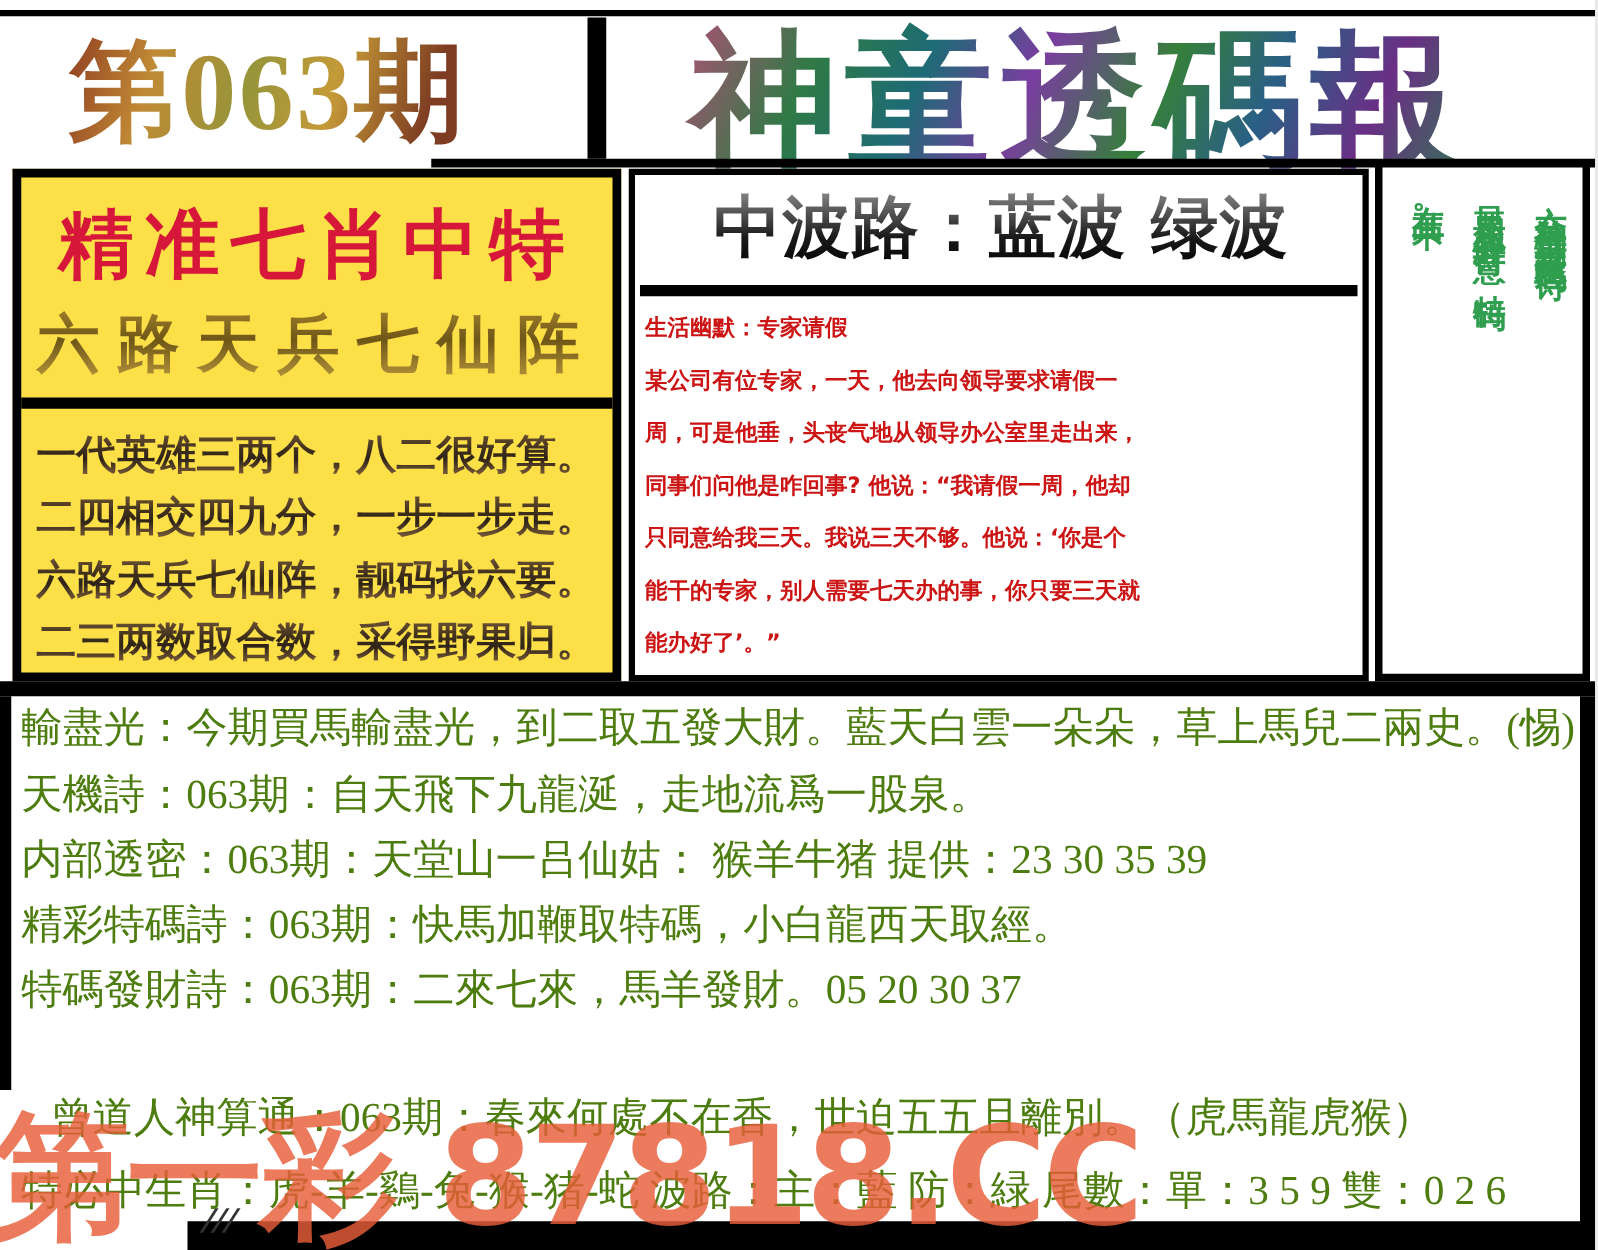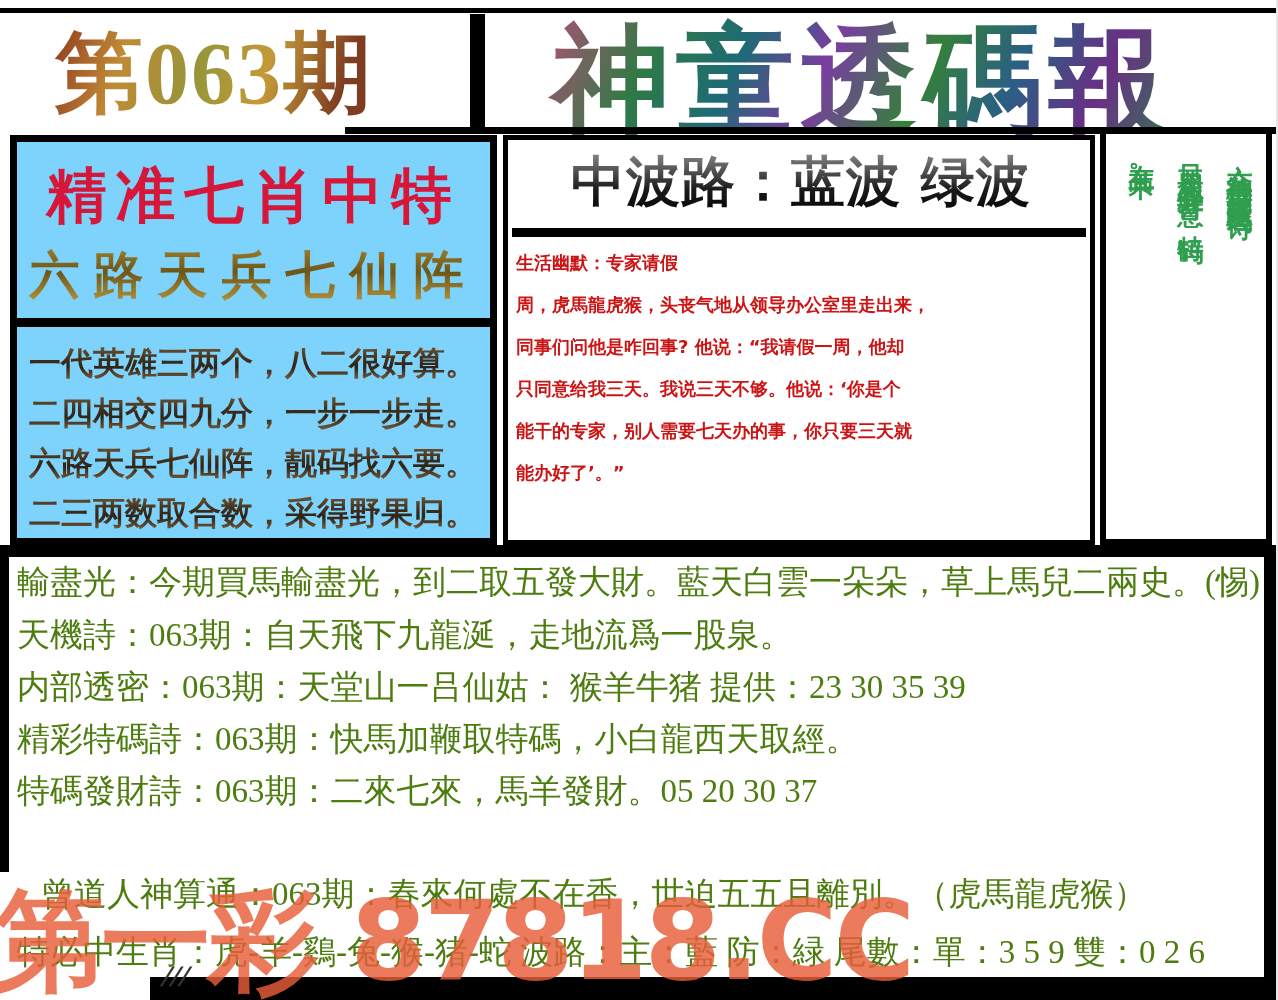--- a/index.html
+++ b/index.html
@@ -15,21 +15,21 @@
          font-family:"Liberation Serif","DejaVu Serif",serif;letter-spacing:2px;color:#a05a28;
          background-image:linear-gradient(105deg,#8f3a20 0%,#c08a35 22%,#96953a 45%,#c49a38 65%,#7e3d22 88%);}
   .masthead-divider{left:470px;top:14px;width:15px;height:113px;background:#000;}
   .masthead{left:492px;top:2px;width:680px;text-align:right;font-size:118px;font-weight:900;
             white-space:nowrap;letter-spacing:6px;color:#2f7a50;
             background-image:linear-gradient(115deg,#5a2d8a 0%,#a05570 10%,#2f7a45 24%,#1d6b75 36%,#7a3da0 48%,#35803a 62%,#2a5f85 74%,#6a2f85 86%,#2f7a50 100%);}
   .title-underline{left:345px;top:127px;width:933px;height:7px;}
 
   
   .left-panel{left:10px;top:135px;width:487px;height:410px;border:7px solid #000;
-              box-sizing:border-box;background:#7dd3fc;}
+              box-sizing:border-box;background:#fde047;}
   .lp-heading{left:0;right:0;top:14px;text-align:center;font-size:60px;font-weight:900;
               letter-spacing:9px;color:#d6173a;white-space:nowrap;
               font-family:"Liberation Serif","DejaVu Serif",serif;}
   .lp-zodiac{left:0;right:0;top:100px;text-align:center;font-size:50px;font-weight:900;
              letter-spacing:14px;color:#8a6a1a;white-space:nowrap;
              background-image:linear-gradient(180deg,#a8862e 0%,#6e5618 45%,#c2a040 100%);}
   .lp-divider{left:0;right:0;top:176px;height:9px;background:#000;}
   .lp-poems{left:12px;right:4px;top:196px;}
   .poem-line{font-size:32px;font-weight:900;line-height:50px;white-space:nowrap;color:#6a4e2e;
              background-image:linear-gradient(180deg,#8a6a45 0%,#40301c 42%,#2e2318 58%,#a87f4e 100%);}
@@ -94,21 +94,22 @@
     </div>
   </div>
 
   <div class="abs middle-panel">
     <div class="abs wave-header gtext">
       <span class="mirror">必</span><span>中波路：蓝波 绿波</span>
     </div>
     <div class="abs wave-rule"></div>
     <div class="abs humor">
       <div>生活幽默：专家请假</div>
-      <div>周，虎馬龍虎猴，头丧气地从领导办公室里走出来，</div>
+      <div>某公司有位专家，一天，他去向领导要求请假一</div>
+      <div>周，可是他垂，头丧气地从领导办公室里走出来，</div>
       <div>同事们问他是咋回事? 他说：“我请假一周，他却</div>
       <div>只同意给我三天。我说三天不够。他说：‘你是个</div>
       <div>能干的专家，别人需要七天办的事，你只要三天就</div>
       <div>能办好了’。”</div>
     </div>
   </div>
 
   <div class="abs right-panel">
     <div class="v-wrap">
       <div class="v-col">六合神童特别奉献透码诗</div>

